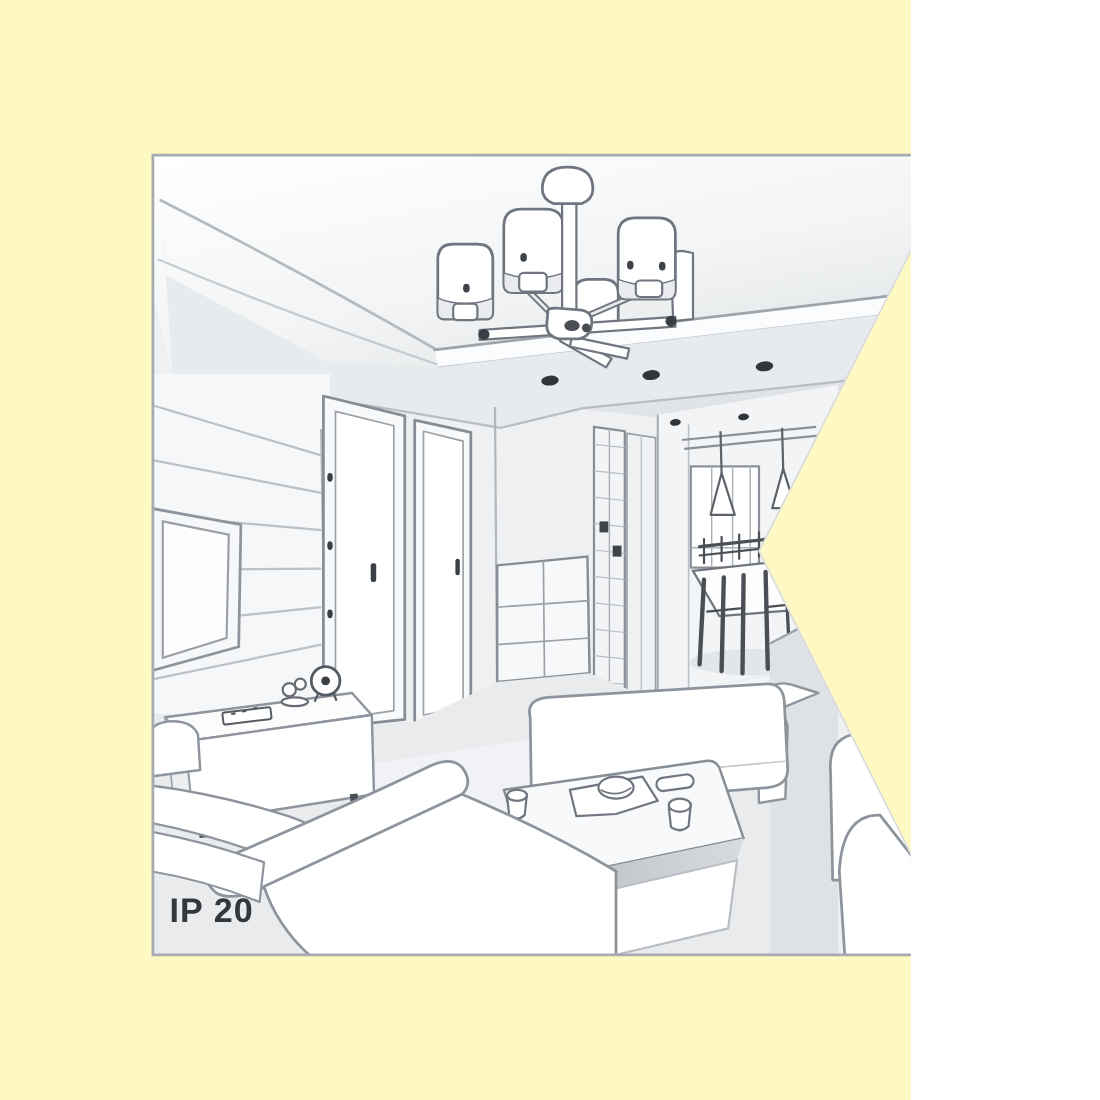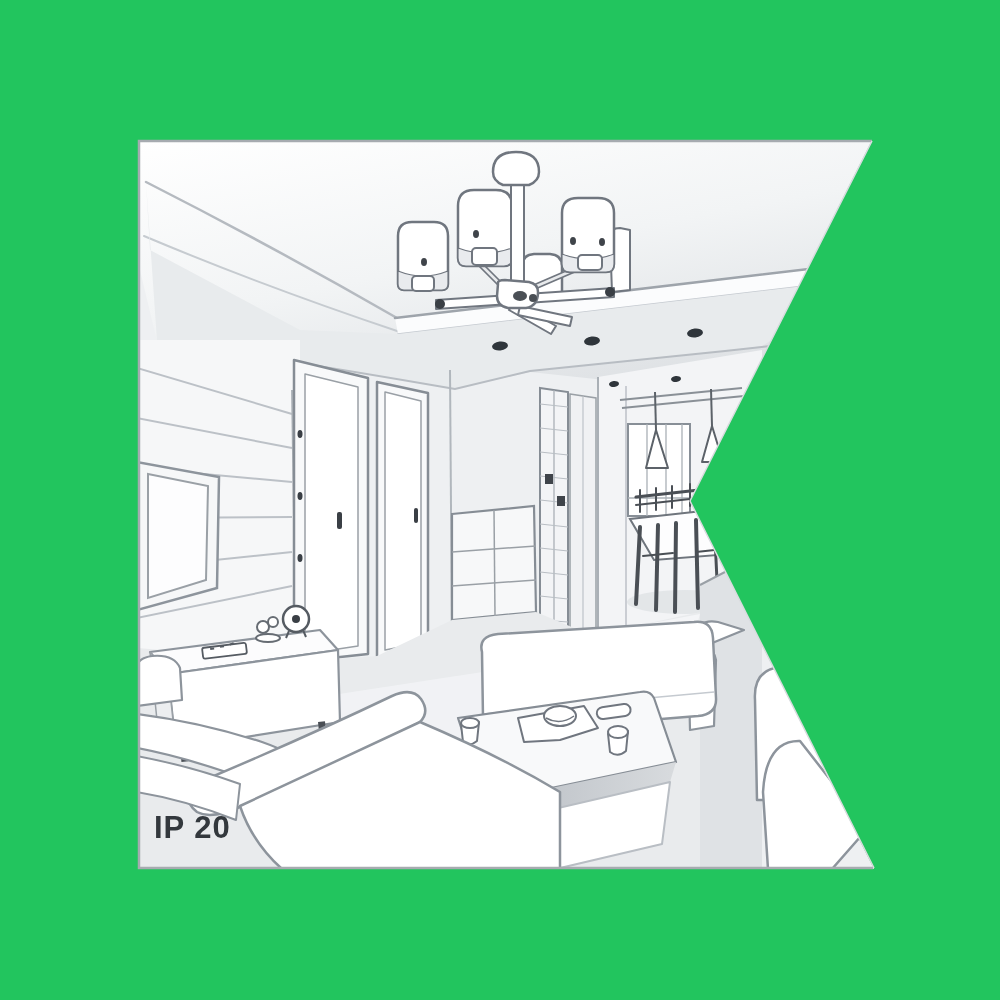--- a/index.html
+++ b/index.html
@@ -1,17 +1,17 @@
 <!DOCTYPE html>
 <html><head>
 <meta charset="utf-8">
 <title>IP 20</title>
 <style>
   html,body{margin:0;padding:0;background:#ffffff;}
-  .stage{position:relative;width:1000px;height:1000px;background:#22c55e;overflow:hidden;
+  .stage{position:relative;width:828px;height:1000px;background:#fef9c3;overflow:hidden;
          font-family:"Liberation Sans",sans-serif;}
   .stage svg{position:absolute;left:0;top:0;width:1000px;height:1000px;display:block;}
   .rating{font-family:"Liberation Sans",sans-serif;font-size:31px;font-weight:600;
           letter-spacing:1px;fill:#33383d;}
 </style>
 </head>
 <body>
 
 <div class="stage">
 <svg viewBox="0 0 1000 1000" role="img">

